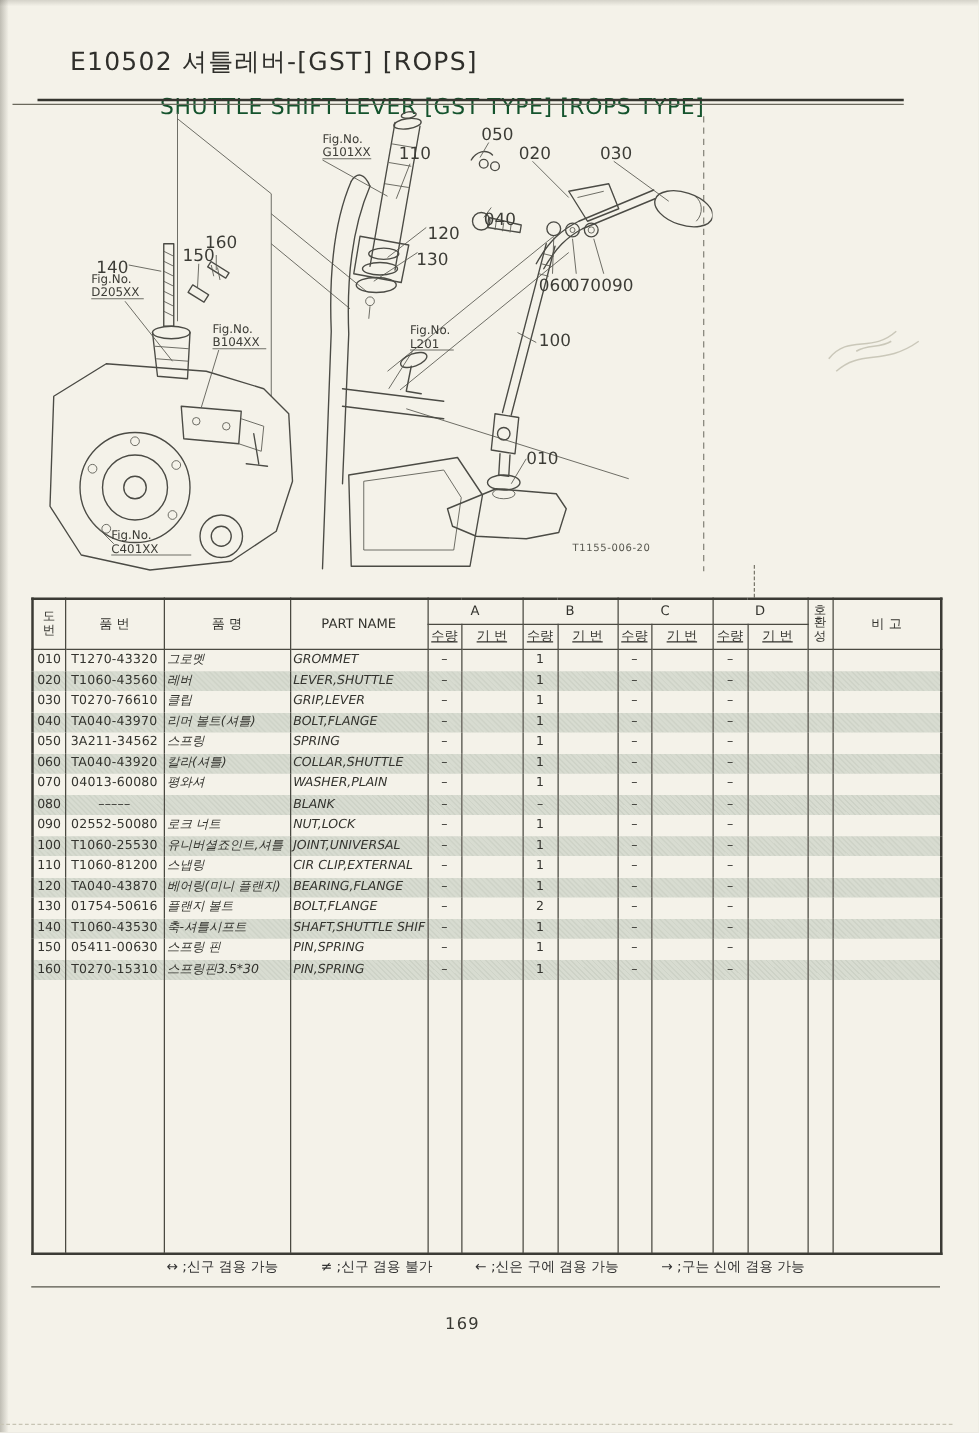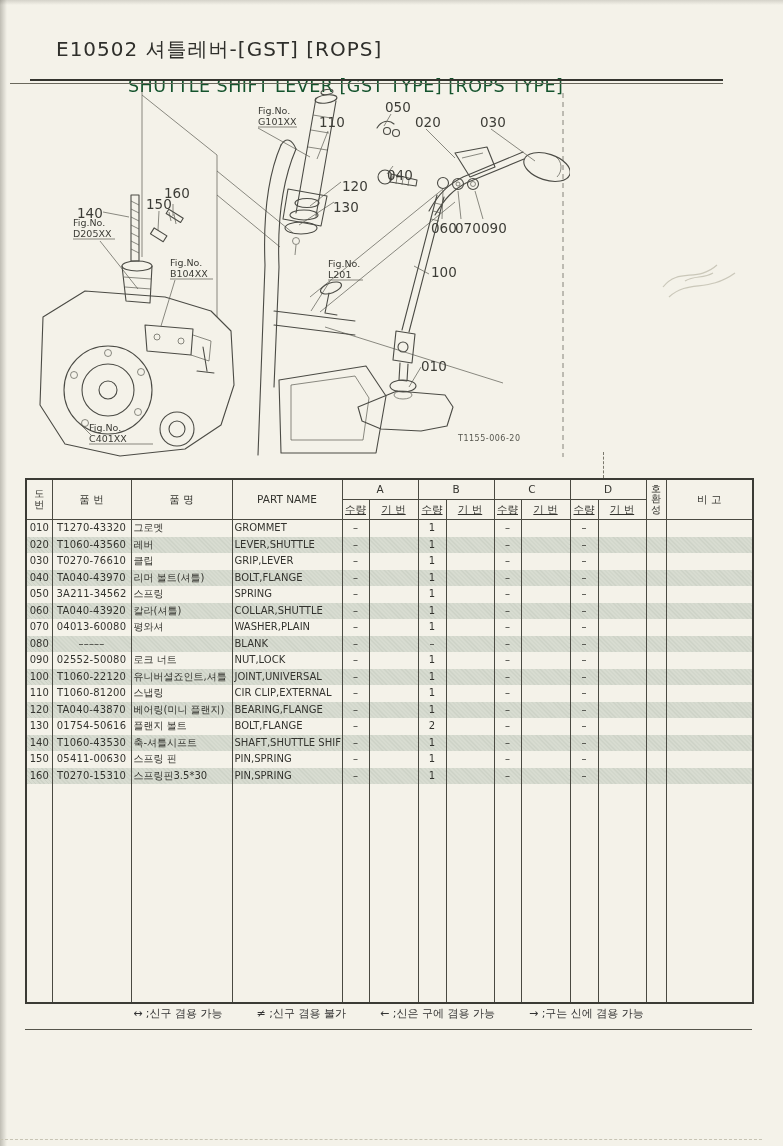--- a/index.html
+++ b/index.html
@@ -44,21 +44,21 @@
   .parts thead .stack{white-space:pre-line;font-size:10px;line-height:1.05;}
   .parts thead tr.tier1 th{height:19px;}
   .parts thead tr.tier2 th{height:19px;text-decoration:underline;}
   .parts tbody td{border-left:1px solid #4a4a42;border-right:1px solid #4a4a42;
                   border-top:none;border-bottom:none;height:16.5px;line-height:16.5px;
                   padding:0 2px;overflow:hidden;white-space:nowrap;}
   .parts tbody tr.shaded td{background:#d8dcd1;
       background-image:repeating-linear-gradient(45deg,rgba(110,120,105,.10) 0 1px,rgba(0,0,0,0) 1px 3px);}
   .parts td.c-no{text-align:center;padding:0;}
   .parts td.c-pn{text-align:center;letter-spacing:.2px;}
-  .parts td.c-kr,.parts td.c-en{text-align:left;}
+  .parts td.c-kr,.parts td.c-en{text-align:left;font-style:italic;}
   .parts td.c-q{text-align:center;}
   .parts tr.filler td{height:218px;}
 
   
   .legend{position:absolute;left:25px;top:1006px;width:727px;display:flex;justify-content:center;
           gap:34px;font-size:11px;color:#333;}
   .legend span{white-space:pre;}
   .foot-rule{position:absolute;left:25px;top:1029px;width:727px;border-top:1px solid #55554b;}
   .pageno{position:absolute;left:0;top:1052px;width:740px;text-align:center;font-size:13px;
           letter-spacing:1px;color:#3a3a34;}
@@ -398,21 +398,21 @@
           <td class="c-s"></td>
           <td class="c-q">–</td>
           <td class="c-s"></td>
           <td class="c-q">–</td>
           <td class="c-s"></td>
           <td class="c-s"></td>
           <td class="c-r"></td>
         </tr>
         <tr class="shaded">
           <td class="c-no">100</td>
-          <td class="c-pn">T1060-22120</td>
+          <td class="c-pn">T1060-25530</td>
           <td class="c-kr">유니버셜죠인트,셔틀</td>
           <td class="c-en">JOINT,UNIVERSAL</td>
           <td class="c-q">–</td>
           <td class="c-s"></td>
           <td class="c-q">1</td>
           <td class="c-s"></td>
           <td class="c-q">–</td>
           <td class="c-s"></td>
           <td class="c-q">–</td>
           <td class="c-s"></td>
@@ -536,14 +536,15 @@
     </tbody>
   </table>
 
   <div class="legend">
     <span>↔ ;신구 겸용 가능</span>
     <span>≠ ;신구 겸용 불가</span>
     <span>← ;신은 구에 겸용 가능</span>
     <span>→ ;구는 신에 겸용 가능</span>
   </div>
   <div class="foot-rule"></div>
+  <div class="pageno">169</div>
   <div class="bottom-dashes"></div>
 </div>
 
 </body></html>

